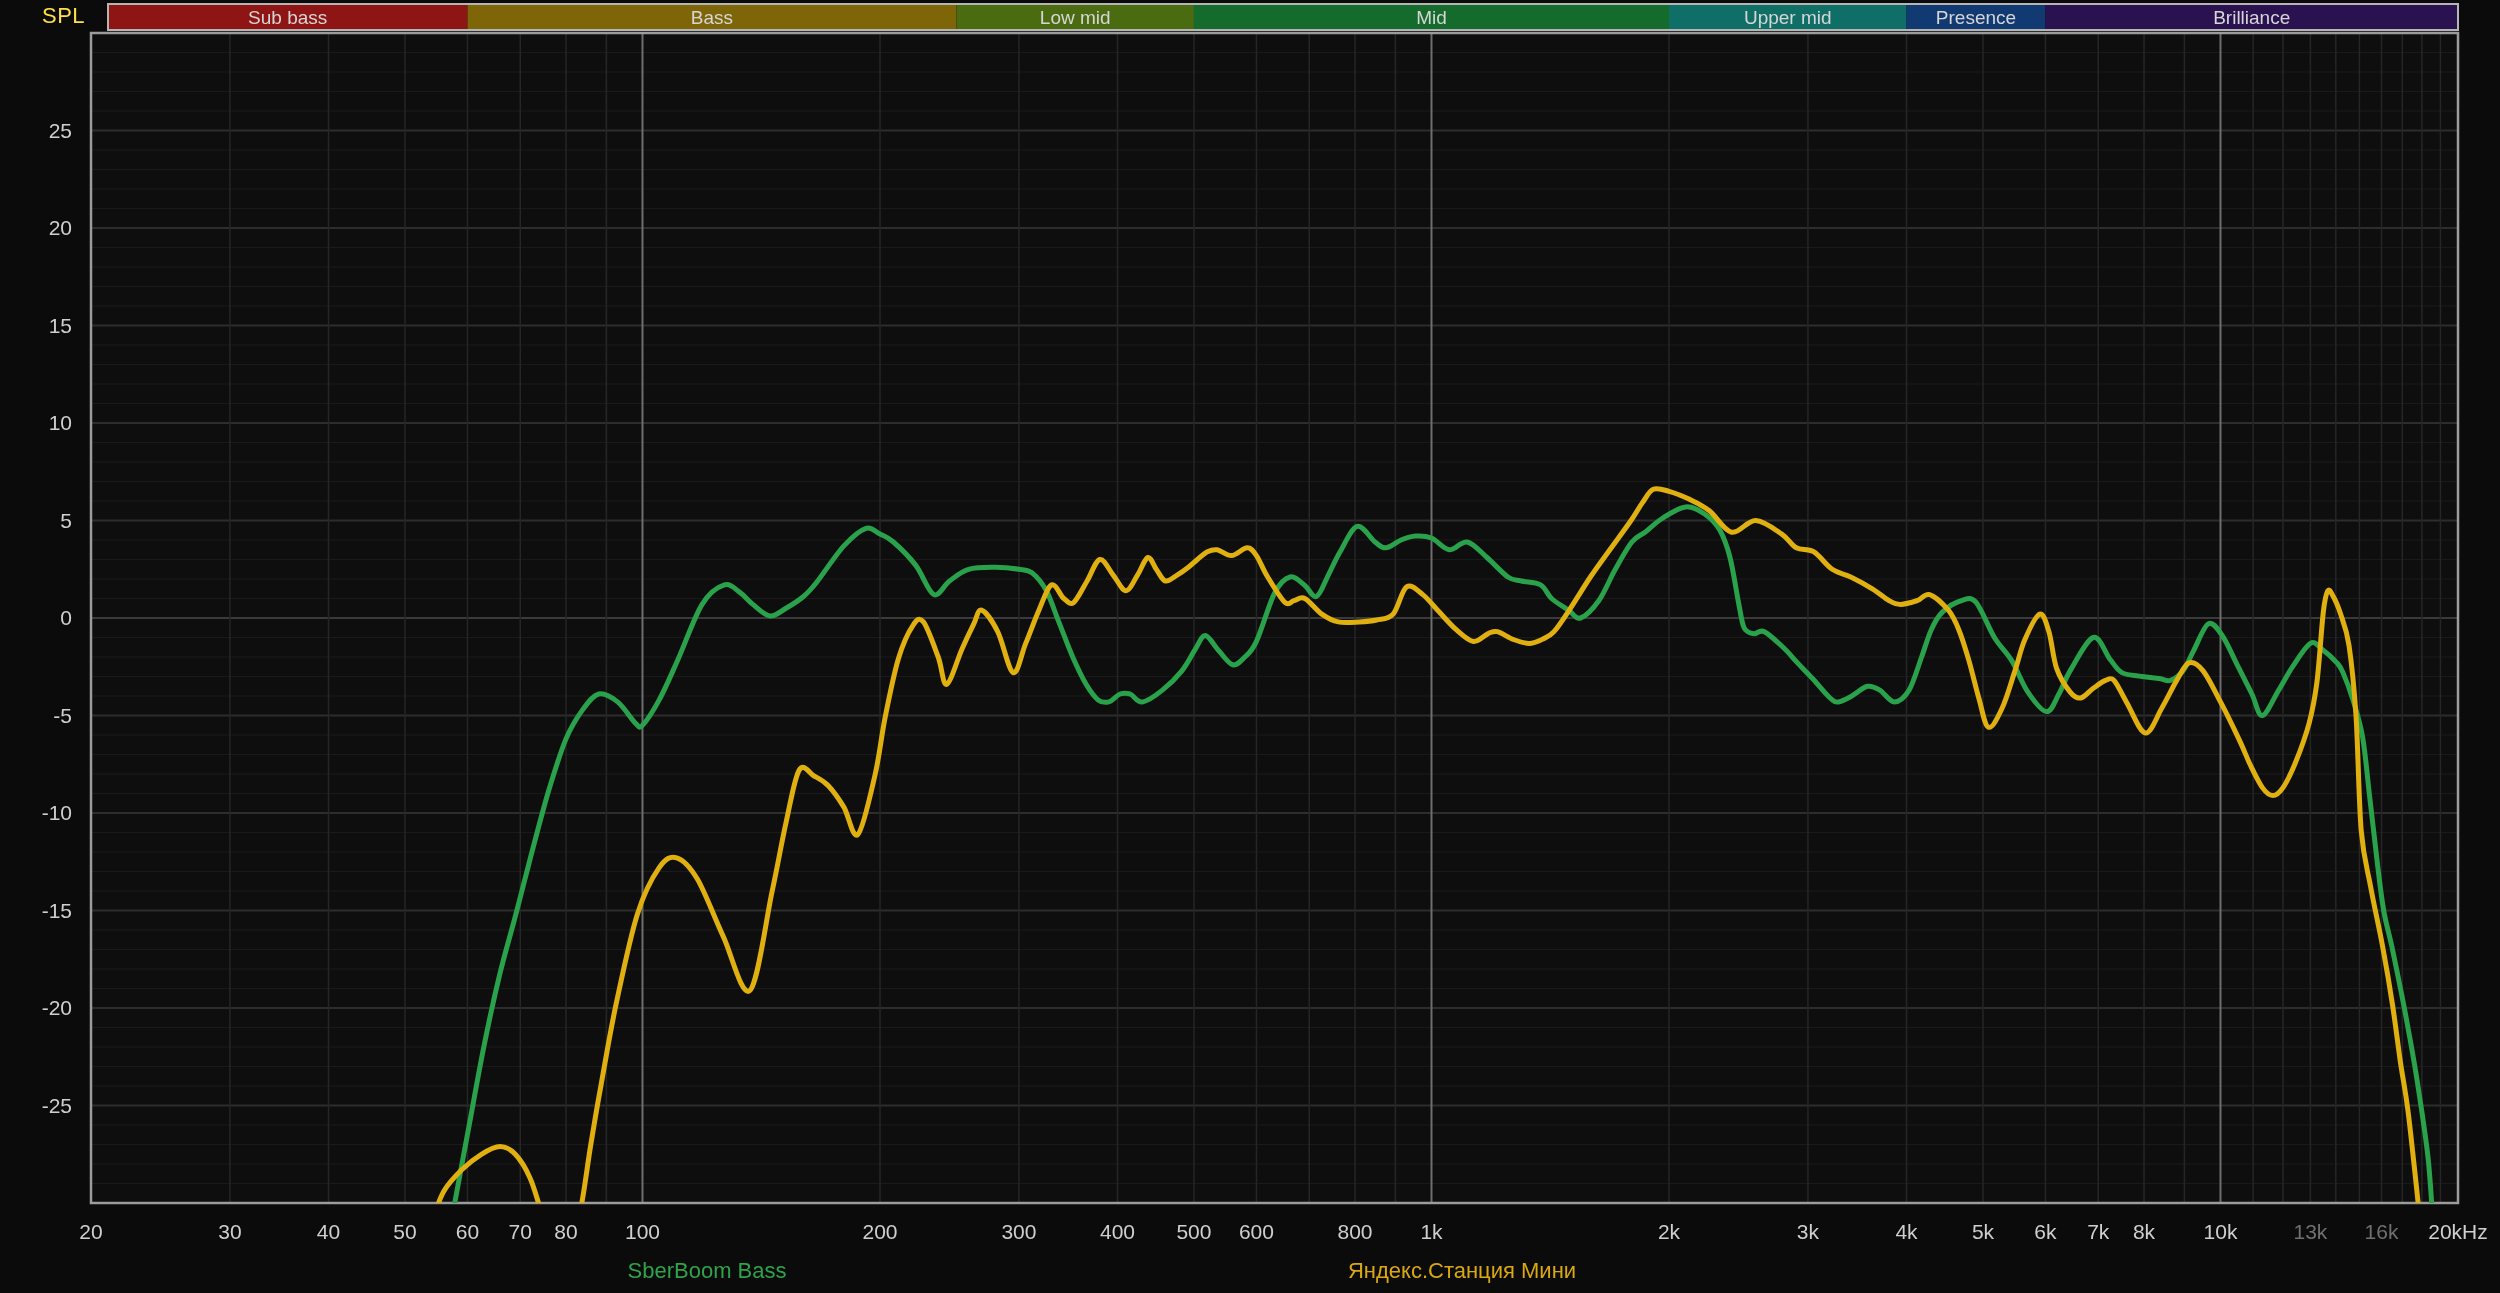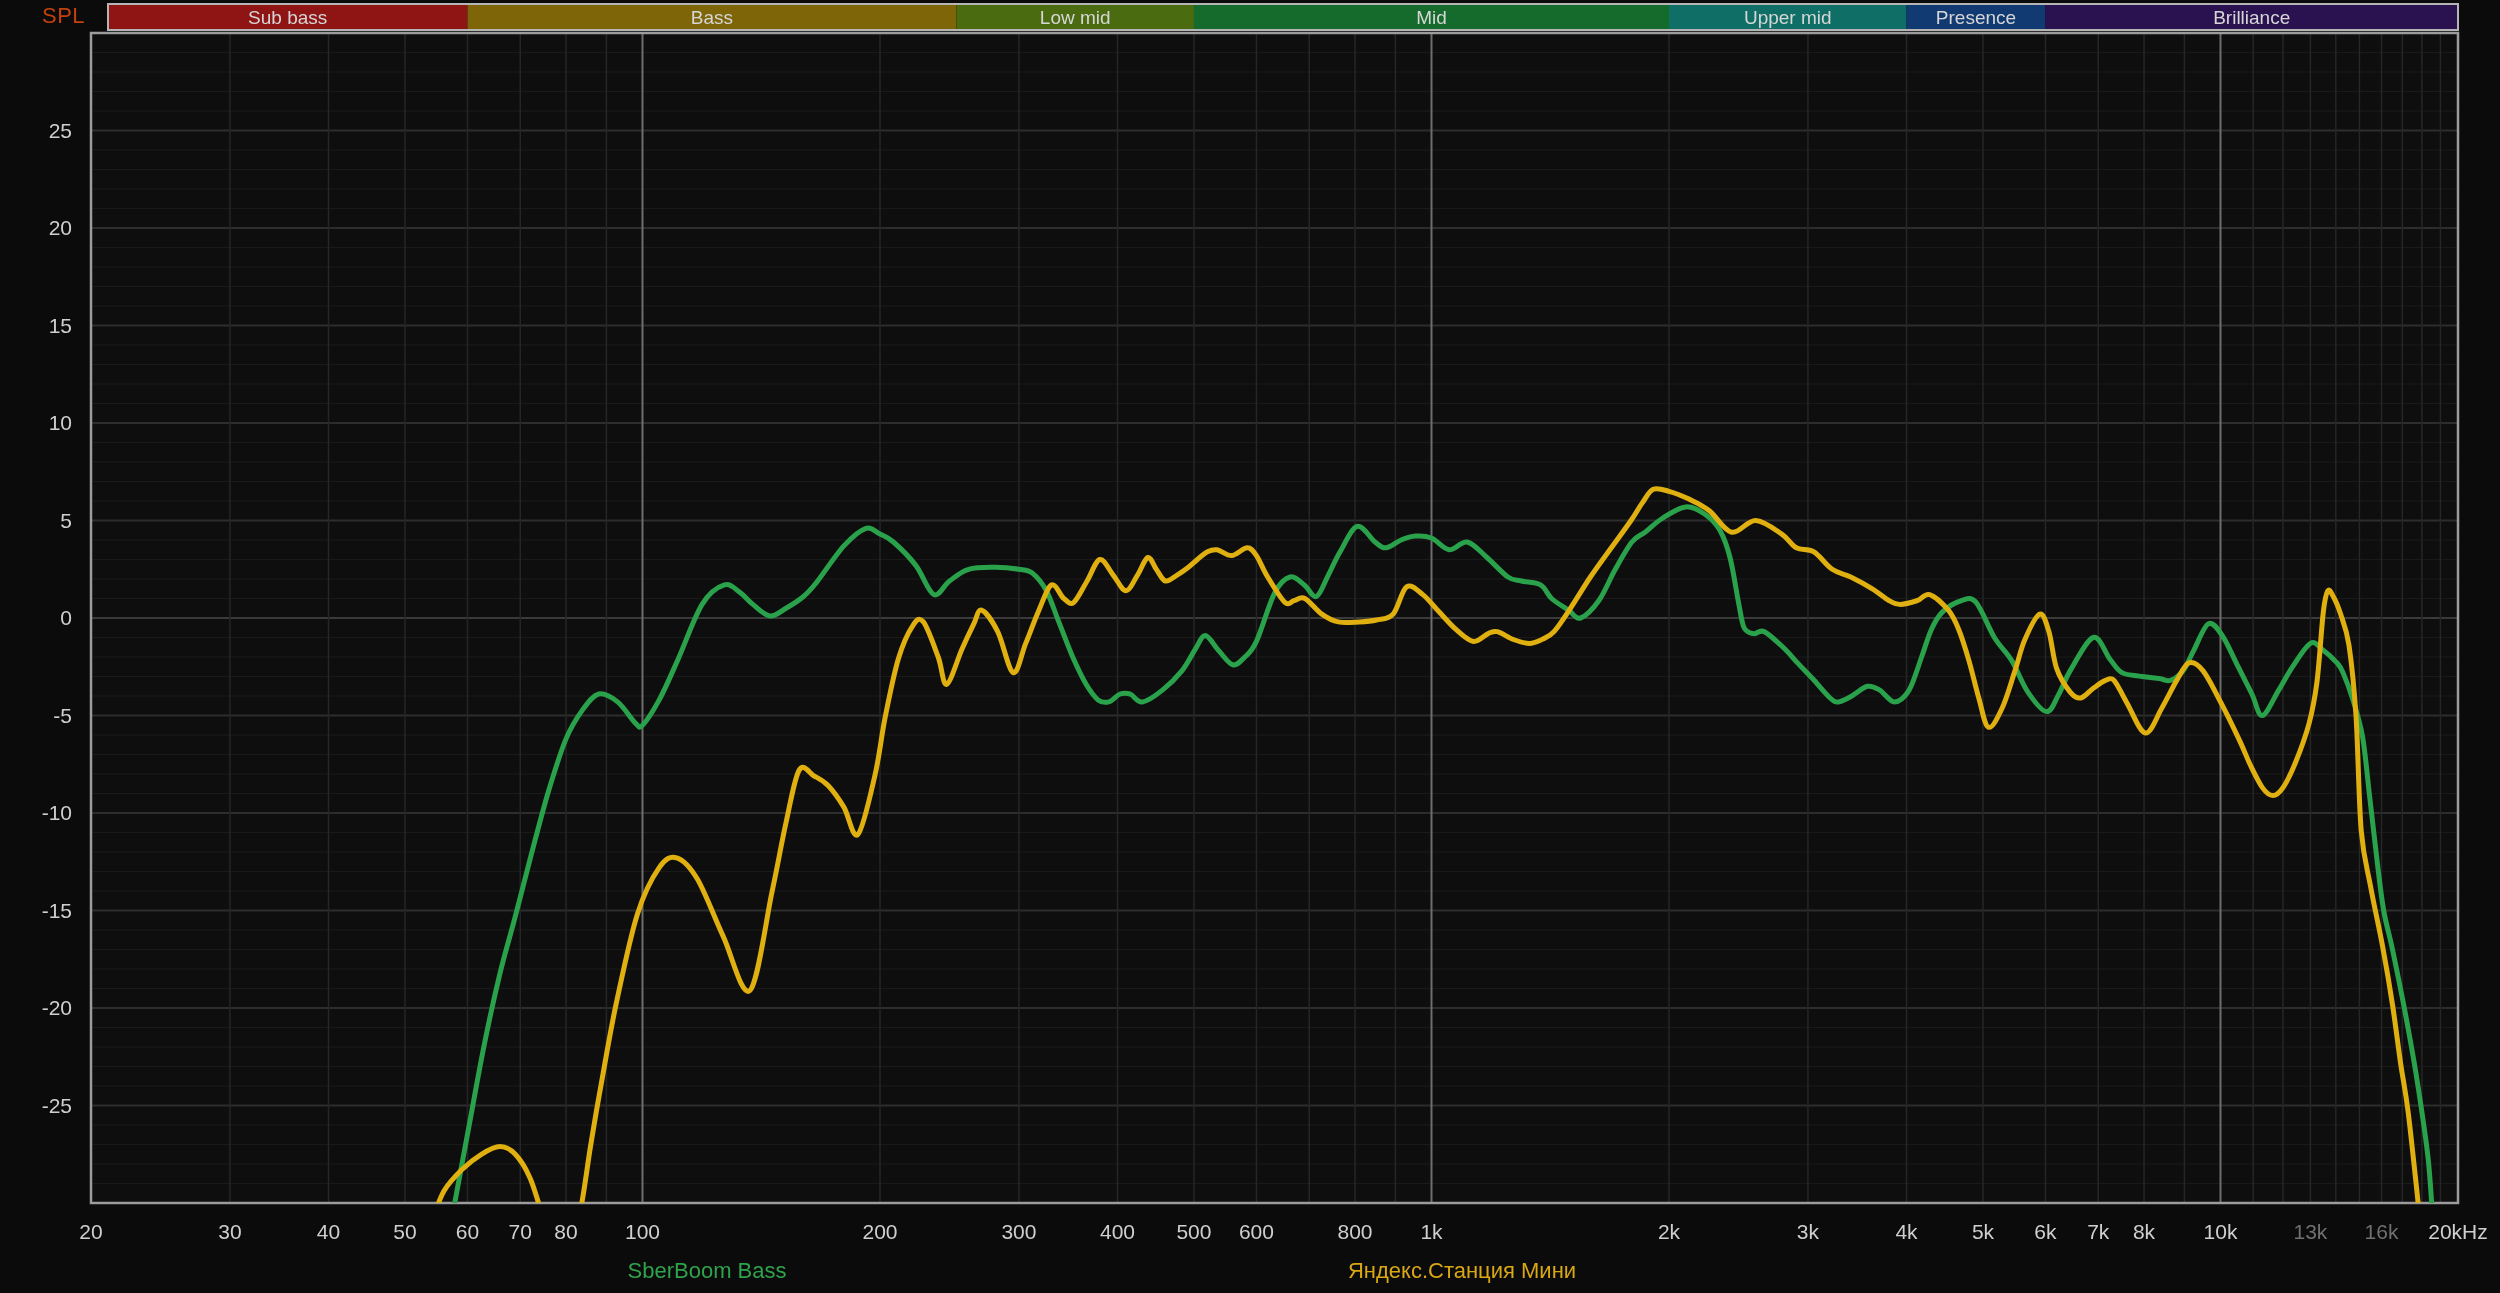--- a/index.html
+++ b/index.html
@@ -1,19 +1,19 @@
 <!DOCTYPE html>
 <html><head>
 <meta charset="utf-8">
 <style>
   html,body{margin:0;padding:0;background:#0a0a0a;}
   #stage{position:relative;width:2500px;height:1293px;background:#0b0b0b;overflow:hidden;
          font-family:"Liberation Sans",sans-serif;}
   #chart{position:absolute;left:0;top:0;}
-  .spl{position:absolute;left:42px;top:3px;font-size:22px;color:#c2410c;letter-spacing:0.5px;}
+  .spl{position:absolute;left:42px;top:3px;font-size:22px;color:#fde047;letter-spacing:0.5px;}
   .legend-item{position:absolute;top:1258px;font-size:22px;transform:translateX(-50%);white-space:nowrap;}
   text{font-family:"Liberation Sans",sans-serif;}
 </style>
 </head>
 <body>
 
 <div id="stage">
   <div class="spl">SPL</div>
   <svg id="chart" width="2500" height="1293" viewBox="0 0 2500 1293">
       <rect x="91" y="33" width="2367" height="1170" fill="#0e0e0e"></rect>

